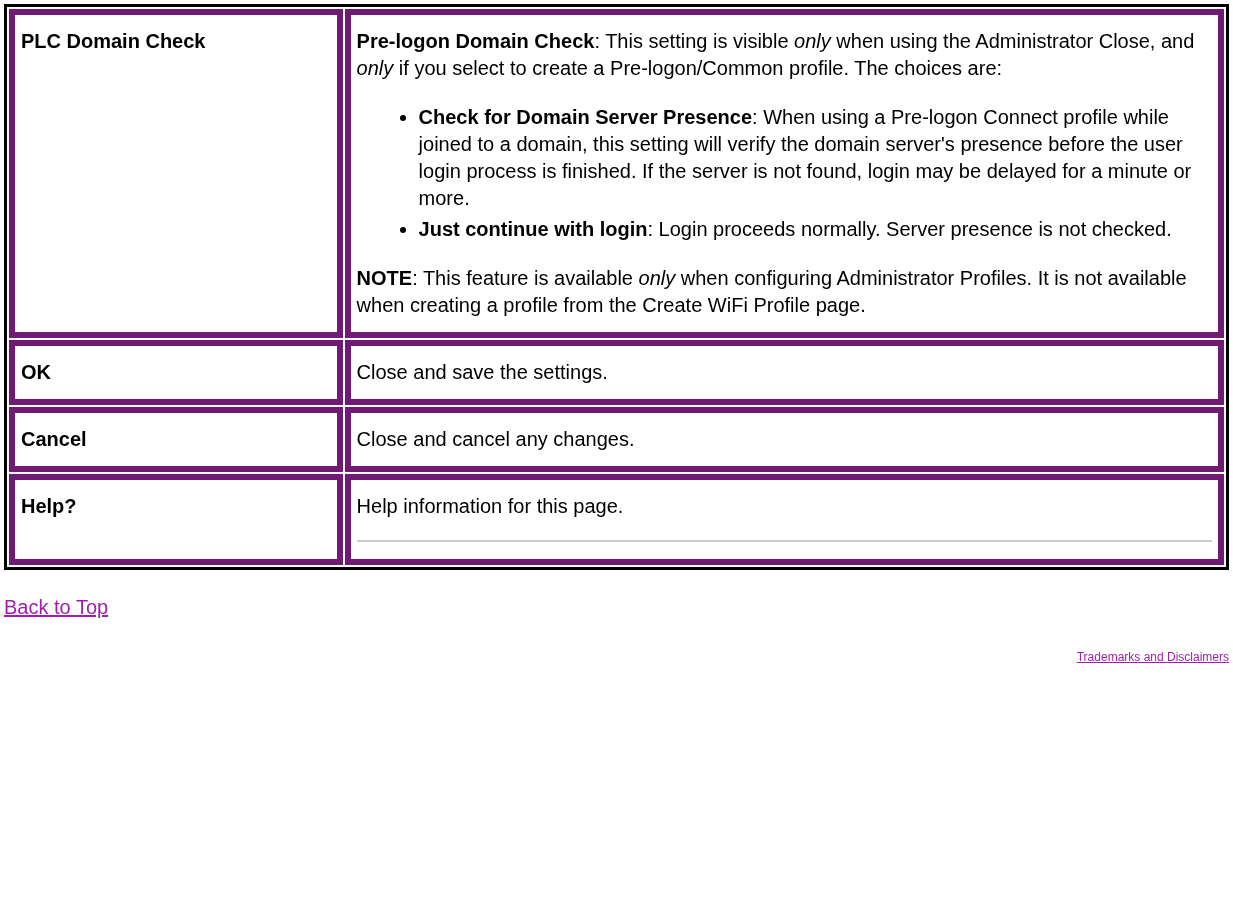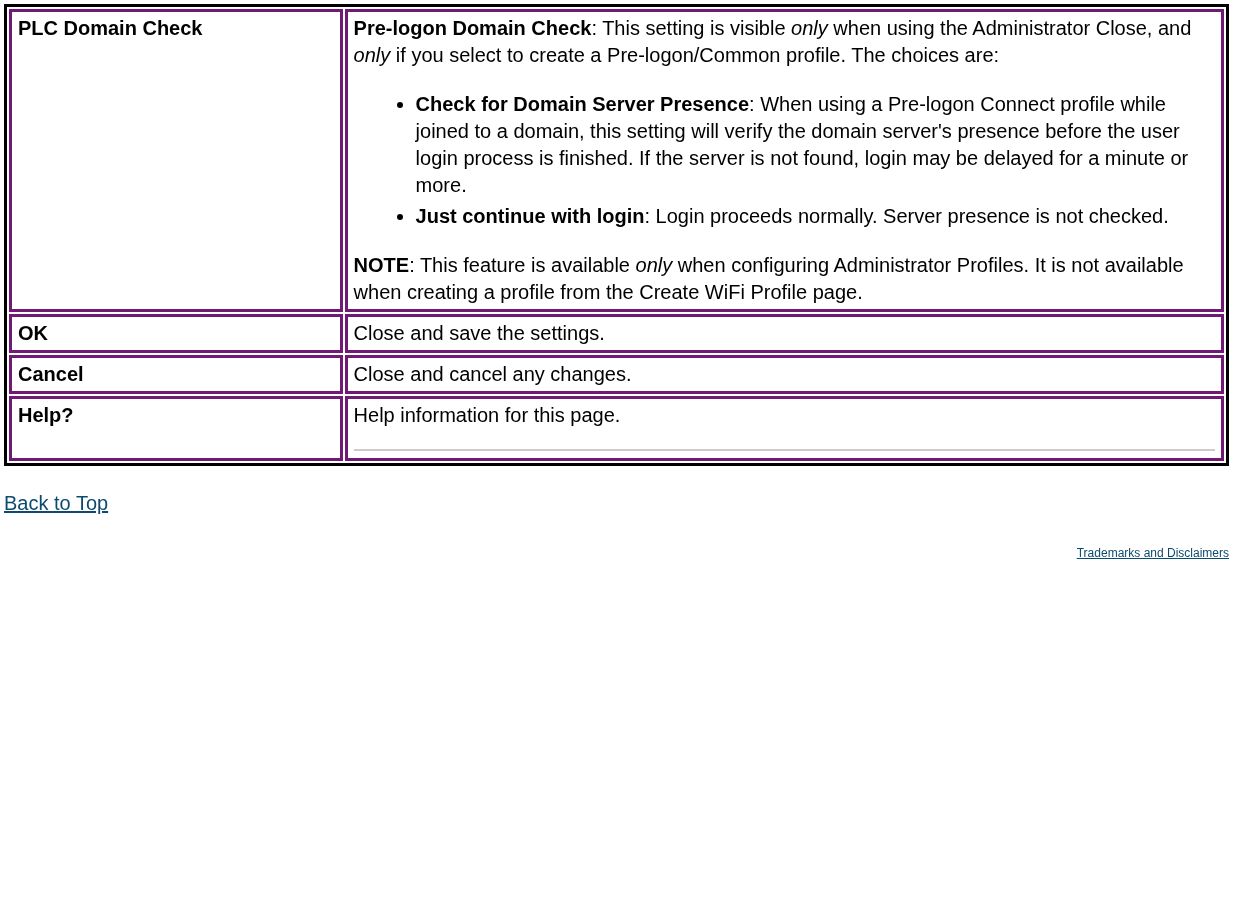--- a/index.html
+++ b/index.html
@@ -12,42 +12,42 @@
     line-height: 1.35;
   }
   table.main {
     border-collapse: separate;
     border-spacing: 2px;
     width: 100%;
     border: 3px solid #000;
     table-layout: fixed;
   }
   table.main td {
-    border: 3px solid #701a75;
-    padding: 3px 6px;
+    border: 6px solid #701a75;
+    padding: 13px 6px;
     vertical-align: top;
     margin-top: 25px;
   }
   col.left  { width: 27.5%; }
   col.right { width: 72.5%; }
   .b { font-weight: bold; }
   .i { font-style: italic; }
   ul.disc {
     list-style-type: disc;
     margin: 22px 0 22px 0;
     padding-left: 62px;
   }
   ul.disc li { margin-bottom: 4px; }
   hr.thin {
     border: none;
     border-top: 2px solid #ccc;
     margin: 20px 0 4px 0;
   }
   a.navlink {
-    color: #0c4a6e;
+    color: #a21caf;
   }
   .links {
     margin-top: 24px;
   }
   .links p { margin: 0 0 28px 0; }
   .small { font-size: 12px; text-align: right; }
   p.intro { margin: 0 0 0 0; }
   p.note  { margin: 0; }
 </style>
 </head>

